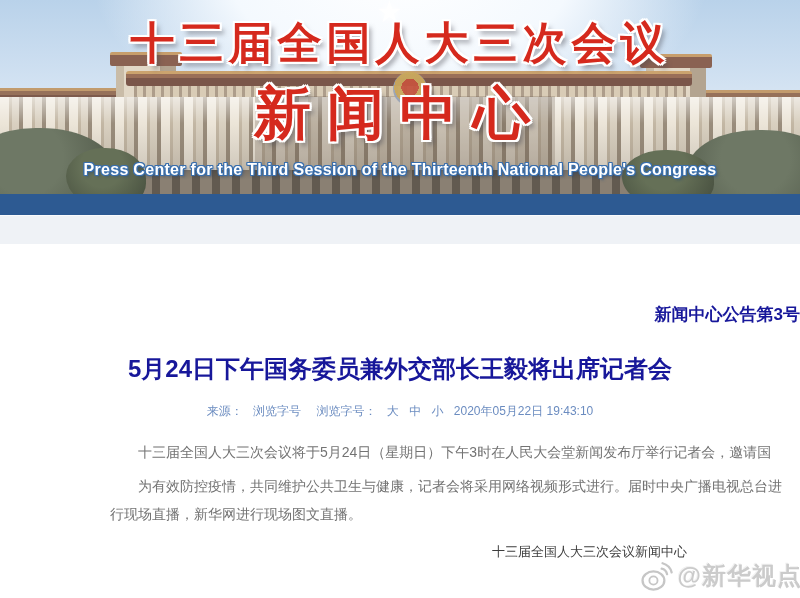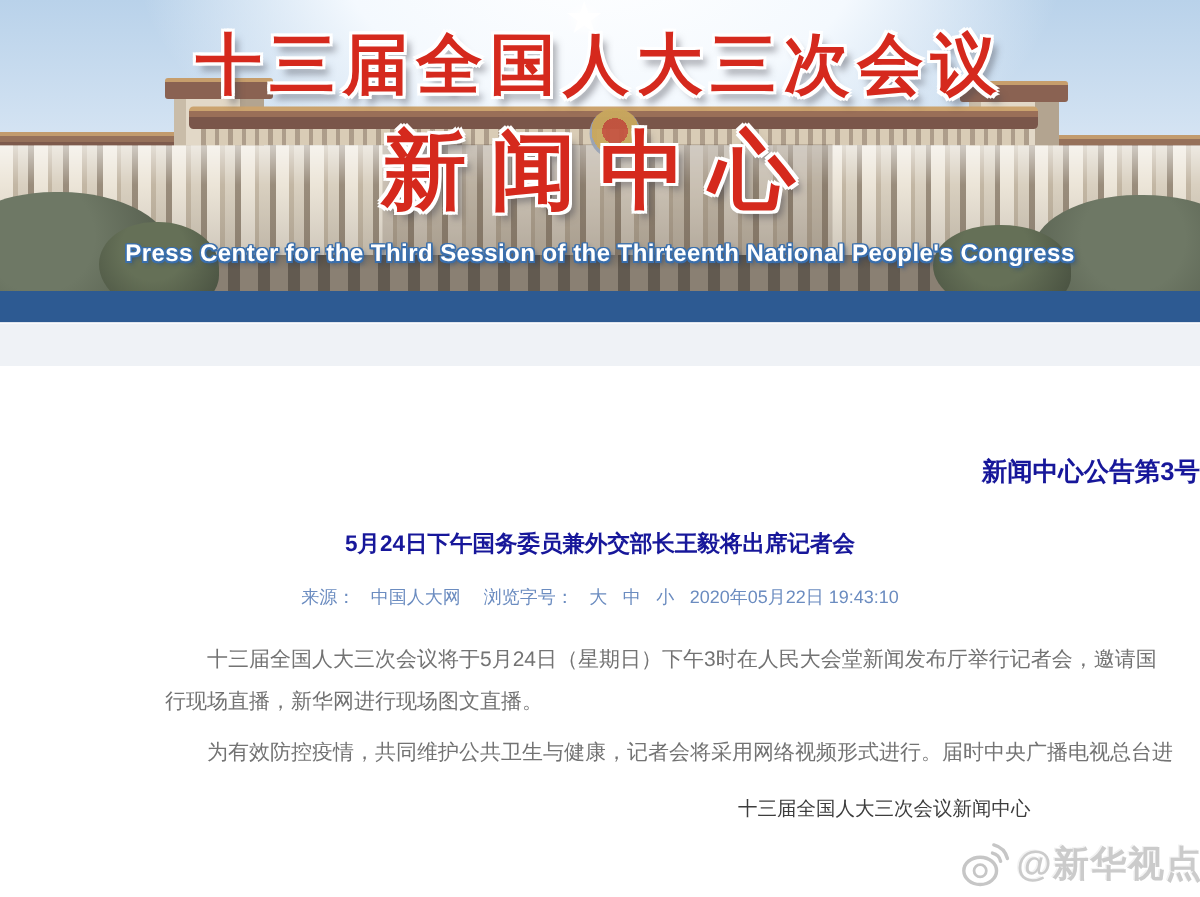--- a/index.html
+++ b/index.html
@@ -99,21 +99,21 @@
   .subbar { width: 800px; height: 29px; background: #eff2f6; border-top: 1px solid #f9fafc; }
 
   
   .article { position: relative; width: 800px; }
   .notice-no {
     margin-top: 59px; text-align: right;
     font-size: 17px; font-weight: bold; color: #17179a;
   }
   .article-title {
     margin-top: 27px; text-align: center;
-    font-size: 15px; font-weight: bold; color: #17179a;
+    font-size: 24px; font-weight: bold; color: #17179a;
   }
   .meta {
     margin-top: 18px; text-align: center;
     font-size: 12px; color: #6b8cc0;
   }
   .meta .gap-s { margin-left: 7px; }
   .meta .gap-m { margin-left: 12px; margin-top: 14px; }
   .body-text {
     width: 672px; margin: 18px 0 0 110px;
     font-size: 14px; line-height: 28px; color: #737373;
@@ -172,32 +172,32 @@
   <div class="navbar"></div>
 
   <div class="subbar"></div>
 
   <div class="article">
     <div class="notice-no">新闻中心公告第3号</div>
     <div class="article-title">5月24日下午国务委员兼外交部长王毅将出席记者会</div>
 
     <div class="meta">
       <span>来源：</span>
-      <span class="gap-s">中国人大网</span>
+      <span class="gap-s">浏览字号</span>
       <span class="gap-m">浏览字号：</span>
       <span class="gap-s">大</span>
       <span class="gap-s">中</span>
       <span class="gap-s">小</span>
       <span class="gap-s">2020年05月22日 19:43:10</span>
     </div>
 
     <div class="body-text">
       <div class="body-line indent">十三届全国人大三次会议将于5月24日（星期日）下午3时在人民大会堂新闻发布厅举行记者会，邀请国</div>
+      <div class="body-line indent para-gap">为有效防控疫情，共同维护公共卫生与健康，记者会将采用网络视频形式进行。届时中央广播电视总台进</div>
       <div class="body-line">行现场直播，新华网进行现场图文直播。</div>
-      <div class="body-line indent para-gap">为有效防控疫情，共同维护公共卫生与健康，记者会将采用网络视频形式进行。届时中央广播电视总台进</div>
     </div>
 
     <div class="signature">十三届全国人大三次会议新闻中心</div>
 
   </div>
 
   <div class="watermark">
     <svg viewBox="0 0 44 44" aria-hidden="true">
       <ellipse cx="17" cy="27" rx="12" ry="10" fill="#ffffff" stroke="#c6c6c6" stroke-width="2.5"></ellipse>
       <circle cx="17" cy="27" r="4.5" fill="#ffffff" stroke="#c6c6c6" stroke-width="2"></circle>

